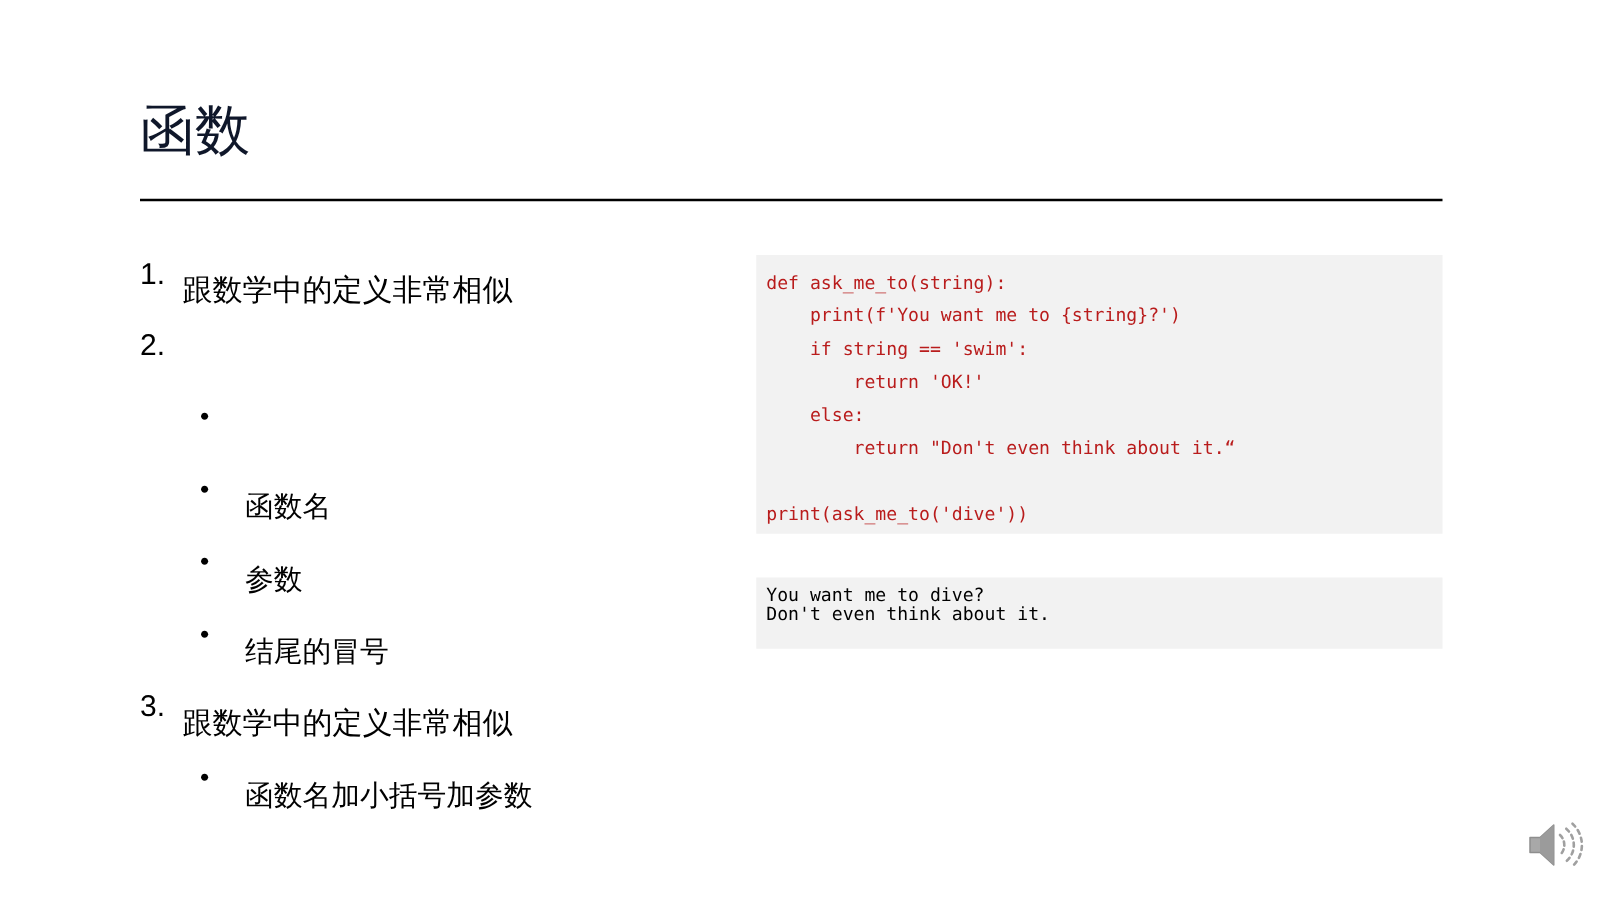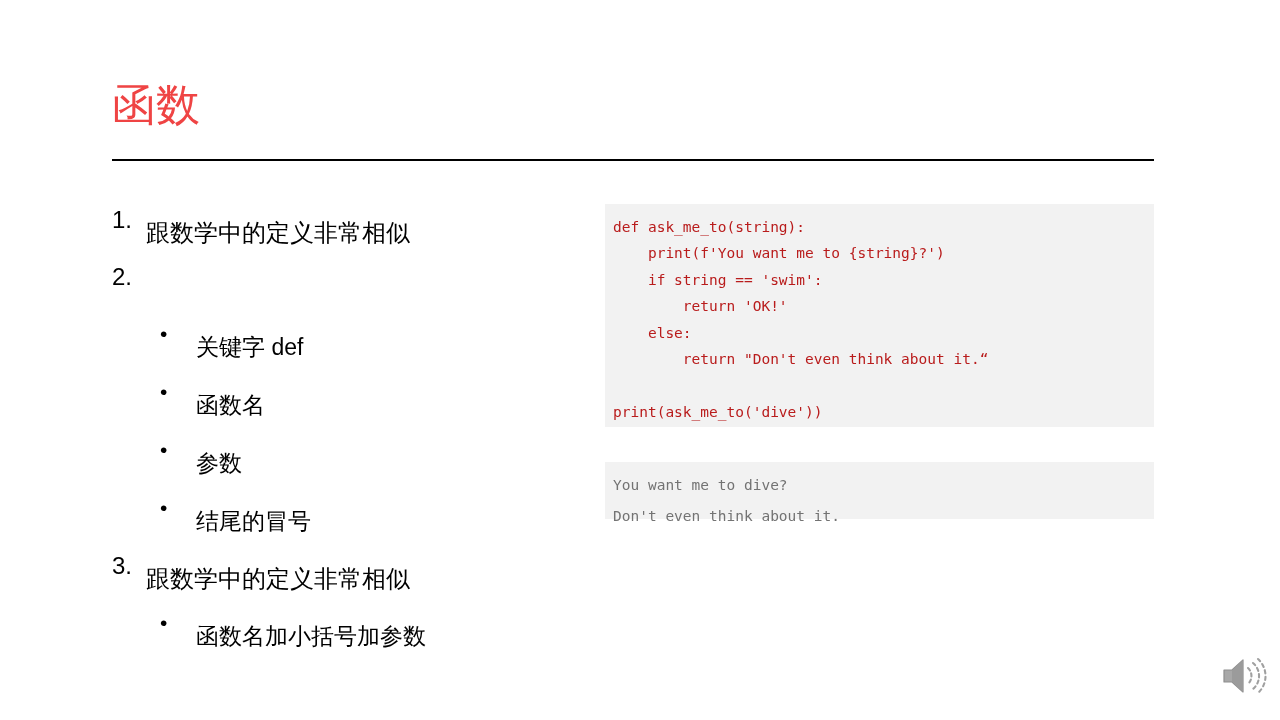--- a/index.html
+++ b/index.html
@@ -26,21 +26,21 @@
 
   
   .slide-title {
     position: absolute;
     left: 112px;
     top: 78px;
     font-size: 44px;
     line-height: 54px;
     font-weight: 400;
     letter-spacing: 0px;
-    color: #ef4444;
+    color: #0f172a;
     white-space: nowrap;
   }
 
   .title-rule {
     position: absolute;
     left: 112px;
     top: 159px;
     width: 1042px;
     height: 2px;
     background: #000000;
@@ -119,22 +119,22 @@
     width: 549px;
     height: 57px;
     background: #f2f2f2;
     box-sizing: border-box;
     padding: 8px 0 0 8px;
   }
   .output-block pre {
     margin: 0;
     font-family: "DejaVu Sans Mono", "Liberation Mono", monospace;
     font-size: 14.5px;
-    line-height: 31px;
-    color: #737373;
+    line-height: 15px;
+    color: #000000;
     white-space: pre;
   }
 
   
   .speaker-icon {
     position: absolute;
     left: 1216px;
     top: 650px;
     width: 52px;
     height: 52px;
@@ -155,21 +155,20 @@
       <span class="li-marker">1.</span>
       <span class="li-text">跟数学中的定义非常相似</span>
     </div>
 
     <div class="li-row">
       <span class="li-marker">2.</span>
     </div>
 
     <div class="li-row sub">
       <span class="li-marker">•</span>
-      <span class="li-text">关键字 def</span>
     </div>
 
     <div class="li-row sub">
       <span class="li-marker">•</span>
       <span class="li-text">函数名</span>
     </div>
 
     <div class="li-row sub">
       <span class="li-marker">•</span>
       <span class="li-text">参数</span>

